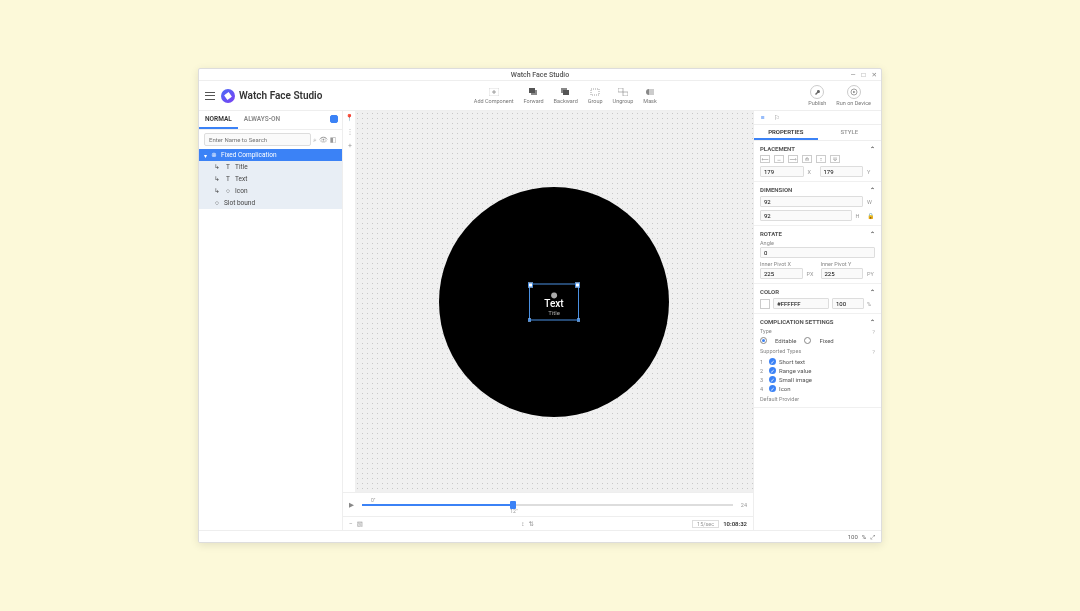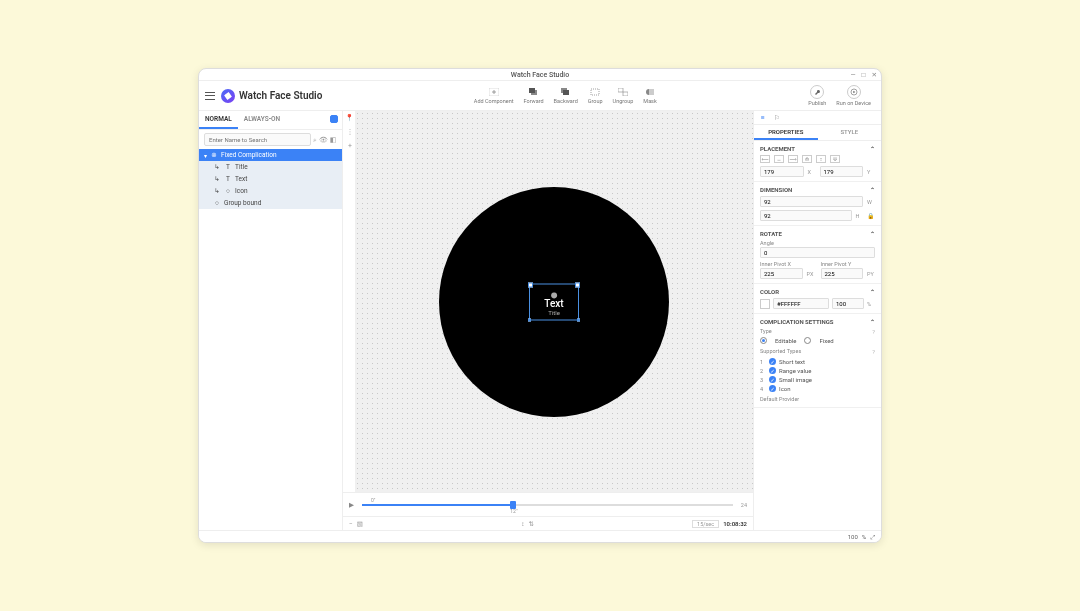--- a/index.html
+++ b/index.html
@@ -1,17 +1,17 @@
 <!DOCTYPE html>
 <html><head>
 <meta charset="utf-8">
 <style>
 * { box-sizing: border-box; margin: 0; padding: 0; font-family: -apple-system, BlinkMacSystemFont, "Segoe UI", Roboto, Arial, sans-serif; }
 body { background: #fcf9d9; width: 1080px; height: 611px; display: flex; align-items: center; justify-content: center; }
-.window { width: 684px; height: 475px; background: #fff; border: 1px solid #ddd; border-radius: 8px; box-shadow: 0 2px 8px rgba(0,0,0,0.1); display: flex; flex-direction: column; font-size: 6.5px; overflow: hidden; }
+.window { width: 684px; height: 475px; background: #fff; border: 1px solid #ddd; border-radius: 2px; box-shadow: 0 2px 8px rgba(0,0,0,0.1); display: flex; flex-direction: column; font-size: 6.5px; overflow: hidden; }
 .titlebar { height: 12px; display: flex; align-items: center; justify-content: center; position: relative; border-bottom: 1px solid #eee; }
 .titlebar-text { font-size: 7px; color: #555; font-weight: 500; }
 .win-controls { position: absolute; right: 4px; display: flex; gap: 6px; color: #888; }
 .topbar { height: 30px; display: flex; align-items: center; padding: 0 6px; border-bottom: 1px solid #eee; }
 .menu-icon { width: 10px; height: 8px; display: flex; flex-direction: column; justify-content: space-between; margin-right: 6px; cursor: pointer;}
 .menu-icon span { height: 1px; background: #555; }
 .logo { width: 14px; height: 14px; border-radius: 50%; background: linear-gradient(135deg,#4a6cf7,#7b3ff2); margin-right: 4px; position: relative; }
 .logo::after { content:""; position:absolute; inset:3px; background:#fff; border-radius:50%; clip-path: polygon(50% 0, 100% 50%, 50% 100%, 0 50%); transform: rotate(10deg); }
 .app-title { font-size: 10px; font-weight: 600; color: #333; }
 .toolbar-center { flex: 1; display: flex; justify-content: center; gap: 10px; }
@@ -211,21 +211,21 @@
           <span class="tree-ico">T</span>
           <span>Text</span>
         </div>
         <div class="tree-item child">
           <span class="tree-ico">↳</span>
           <span class="tree-ico">○</span>
           <span>Icon</span>
         </div>
         <div class="tree-item child">
           <span class="tree-ico">○</span>
-          <span>Group bound</span>
+          <span>Slot bound</span>
         </div>
       </div>
     </div>
 
     <div class="canvas-area">
       <div class="canvas-tools">
         <span>📍</span>
         <span>⋮</span>
         <span>+</span>
       </div>

